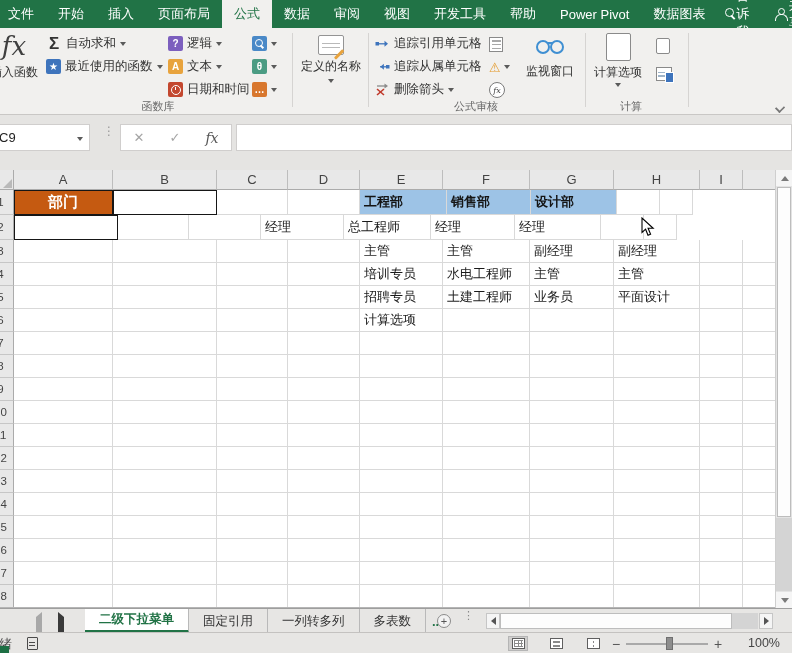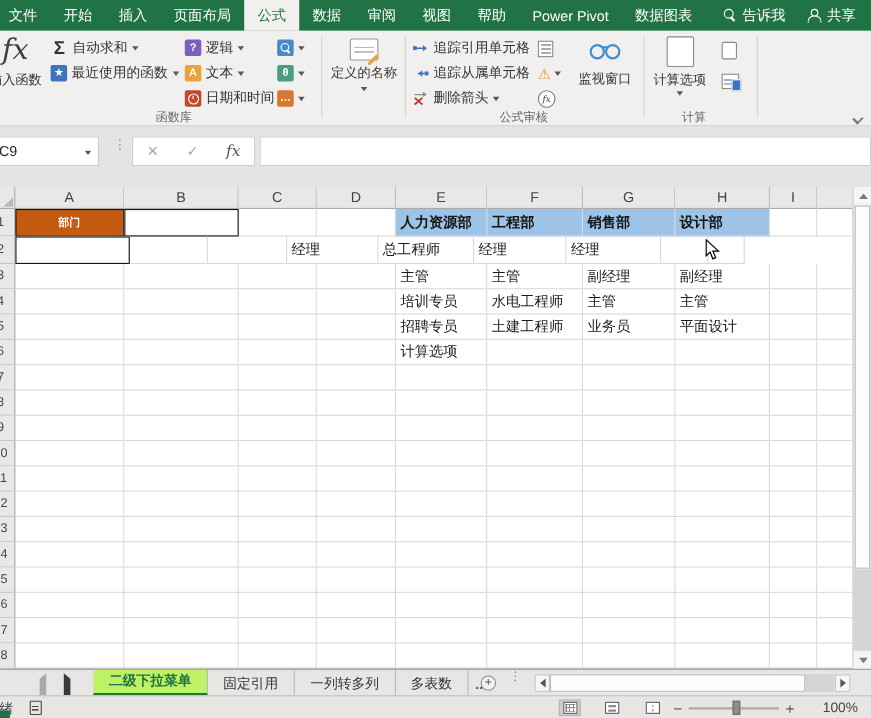--- a/index.html
+++ b/index.html
@@ -76,21 +76,21 @@
 
   
   #grid { position:absolute; left:-12px; top:170px; width:787px; height:438px; background:#fff; border-bottom:1px solid #b5b5b5; overflow:hidden; }
   .g-row { display:flex; }
   .g-headrow { height:20px; }
   .g-corner { width:26px; height:20px; background:#e8e8e8; border-right:1px solid #ababab; border-bottom:1px solid #ababab; position:relative; flex:none; }
   .g-corner::after { content:""; position:absolute; right:1px; bottom:1px; width:0; height:0; border-left:9px solid transparent; border-bottom:9px solid #b9b9b9; }
   .g-colhead { height:20px; background:#e8e8e8; border-right:1px solid #bdbdbd; border-bottom:1px solid #ababab; color:#444; font-size:13px; display:flex; align-items:center; justify-content:center; flex:none; }
   .g-rowhead { width:26px; background:#e8e8e8; border-right:1px solid #ababab; border-bottom:1px solid #c6c6c6; color:#444; font-size:11.5px; display:flex; align-items:center; justify-content:center; flex:none; }
   .g-cell { border-right:1px solid #d9d9d9; border-bottom:1px solid #d9d9d9; font-size:13px; color:#1a1a1a; display:flex; align-items:center; padding-left:4px; white-space:nowrap; overflow:hidden; flex:none; }
-  .s-label { background:#C55A11; color:#fff; font-weight:bold; font-size:10px; justify-content:center; padding-left:0; outline:1px solid #161616; outline-offset:-1px; }
+  .s-label { background:#C55A11; color:#fff; font-weight:bold; font-size:15px; justify-content:center; padding-left:0; outline:1px solid #161616; outline-offset:-1px; }
   .s-input { outline:1px solid #161616; outline-offset:-1px; background:#fff; }
   .s-header { background:#9DC3E6; font-weight:bold; color:#141414; }
 
   
   #vscroll { position:absolute; right:0; top:170px; width:17px; height:438px; background:#e3e3e3; border-left:1px solid #cfcfcf; }
   .sb-btn { position:absolute; left:0; width:17px; height:16px; background:#f5f5f5; display:flex; align-items:center; justify-content:center; }
   .tri-up { width:0; height:0; border-left:4px solid transparent; border-right:4px solid transparent; border-bottom:5px solid #7a7a7a; }
   .tri-down { width:0; height:0; border-left:4px solid transparent; border-right:4px solid transparent; border-top:5px solid #7a7a7a; }
   #vthumb { position:absolute; left:1px; top:17px; width:14px; height:330px; background:#fdfdfd; border:1px solid #bdbdbd; }
   #vtrack-gray { position:absolute; left:0; top:348px; width:17px; height:73px; background:#d4d4d4; }
@@ -98,21 +98,21 @@
   
   #mouse-cursor { position:absolute; left:641px; top:217px; z-index:50; }
 
   
   #sheetbar { position:absolute; left:0; top:608px; width:792px; height:24px; background:#e7e6e4; border-top:1px solid #9e9e9e; display:flex; align-items:stretch; }
   .nav-tri { position:absolute; top:8px; }
   .tri-left { width:0; height:0; border-top:5px solid transparent; border-bottom:5px solid transparent; border-right:6px solid #a8a8a8; }
   .tri-right { width:0; height:0; border-top:5px solid transparent; border-bottom:5px solid transparent; border-left:6px solid #3a3a3a; }
   #sheet-tabs { position:absolute; left:85px; top:0; height:24px; display:flex; align-items:stretch; }
   .stab { display:flex; align-items:center; padding:0 14px; font-size:12.5px; color:#333; border-right:1px solid #b9b9b9; white-space:nowrap; cursor:default; }
-  .stab.active { background:#bef264; color:#217346; font-weight:bold; border-bottom:3px solid #217346; border-right:1px solid #b9b9b9; }
+  .stab.active { background:#ffffff; color:#217346; font-weight:bold; border-bottom:3px solid #217346; border-right:1px solid #b9b9b9; }
   .stab-ellipsis { display:flex; align-items:center; padding:0 6px; color:#217346; font-weight:bold; font-size:13px; }
   #add-sheet { position:absolute; left:437px; top:5px; width:14px; height:14px; border:1px solid #8b8b8b; border-radius:50%; color:#555; font-size:11px; line-height:12px; text-align:center; background:#f2f2f2; }
   #sheet-dots { position:absolute; left:463px; top:4px; color:#8a8a8a; font-size:11px; line-height:5px; }
   #hscroll-left { position:absolute; left:486px; top:4px; width:14px; height:16px; background:#f5f5f5; border:1px solid #c6c6c6; display:flex; align-items:center; justify-content:center; }
   #hthumb { position:absolute; left:500px; top:4px; width:232px; height:16px; background:#fdfdfd; border:1px solid #bdbdbd; }
   #htrack-gray { position:absolute; left:732px; top:4px; width:26px; height:16px; background:#d4d4d4; }
   #hscroll-right { position:absolute; left:759px; top:4px; width:14px; height:16px; background:#f5f5f5; border:1px solid #c6c6c6; display:flex; align-items:center; justify-content:center; }
   .htri-l { width:0; height:0; border-top:4px solid transparent; border-bottom:4px solid transparent; border-right:5px solid #555; }
   .htri-r { width:0; height:0; border-top:4px solid transparent; border-bottom:4px solid transparent; border-left:5px solid #555; }
 
@@ -145,20 +145,21 @@
   <div id="tabbar">
     <div id="ribbon-tabs">
         <div class="xtab">文件</div>
         <div class="xtab">开始</div>
         <div class="xtab">插入</div>
         <div class="xtab">页面布局</div>
         <div class="xtab active">公式</div>
         <div class="xtab">数据</div>
         <div class="xtab">审阅</div>
         <div class="xtab">视图</div>
+        <div class="xtab">开发工具</div>
         <div class="xtab">帮助</div>
         <div class="xtab">Power Pivot</div>
         <div class="xtab">数据图表</div>
       </div>
     <div id="tabbar-right">
       <div class="tb-item">
         <span class="tm-search"></span>
         <span>告诉我</span>
       </div>
       <div class="tb-item">
@@ -329,21 +330,20 @@
         <div class="g-colhead" style="width: 86px;">H</div>
         <div class="g-colhead" style="width: 43px;">I</div>
         <div class="g-colhead" style="width: 33px;"></div>
       </div>
       <div class="g-row" style="height: 25px;">
         <div class="g-rowhead">1</div>
         <div class="g-cell s-label" style="width: 99px;">部门</div>
         <div class="g-cell s-input" style="width: 104px;"></div>
         <div class="g-cell" style="width: 71px;"></div>
         <div class="g-cell" style="width: 72px;"></div>
-        <div class="g-cell s-header" style="width: 83px;">人力资源部</div>
         <div class="g-cell s-header" style="width: 87px;">工程部</div>
         <div class="g-cell s-header" style="width: 84px;">销售部</div>
         <div class="g-cell s-header" style="width: 86px;">设计部</div>
         <div class="g-cell" style="width: 43px;"></div>
         <div class="g-cell" style="width: 33px;"></div>
       </div>
       <div class="g-row" style="height: 25px;">
         <div class="g-rowhead">2</div>
         <div class="g-cell s-input" style="width: 104px;"></div>
         <div class="g-cell" style="width: 71px;"></div>

